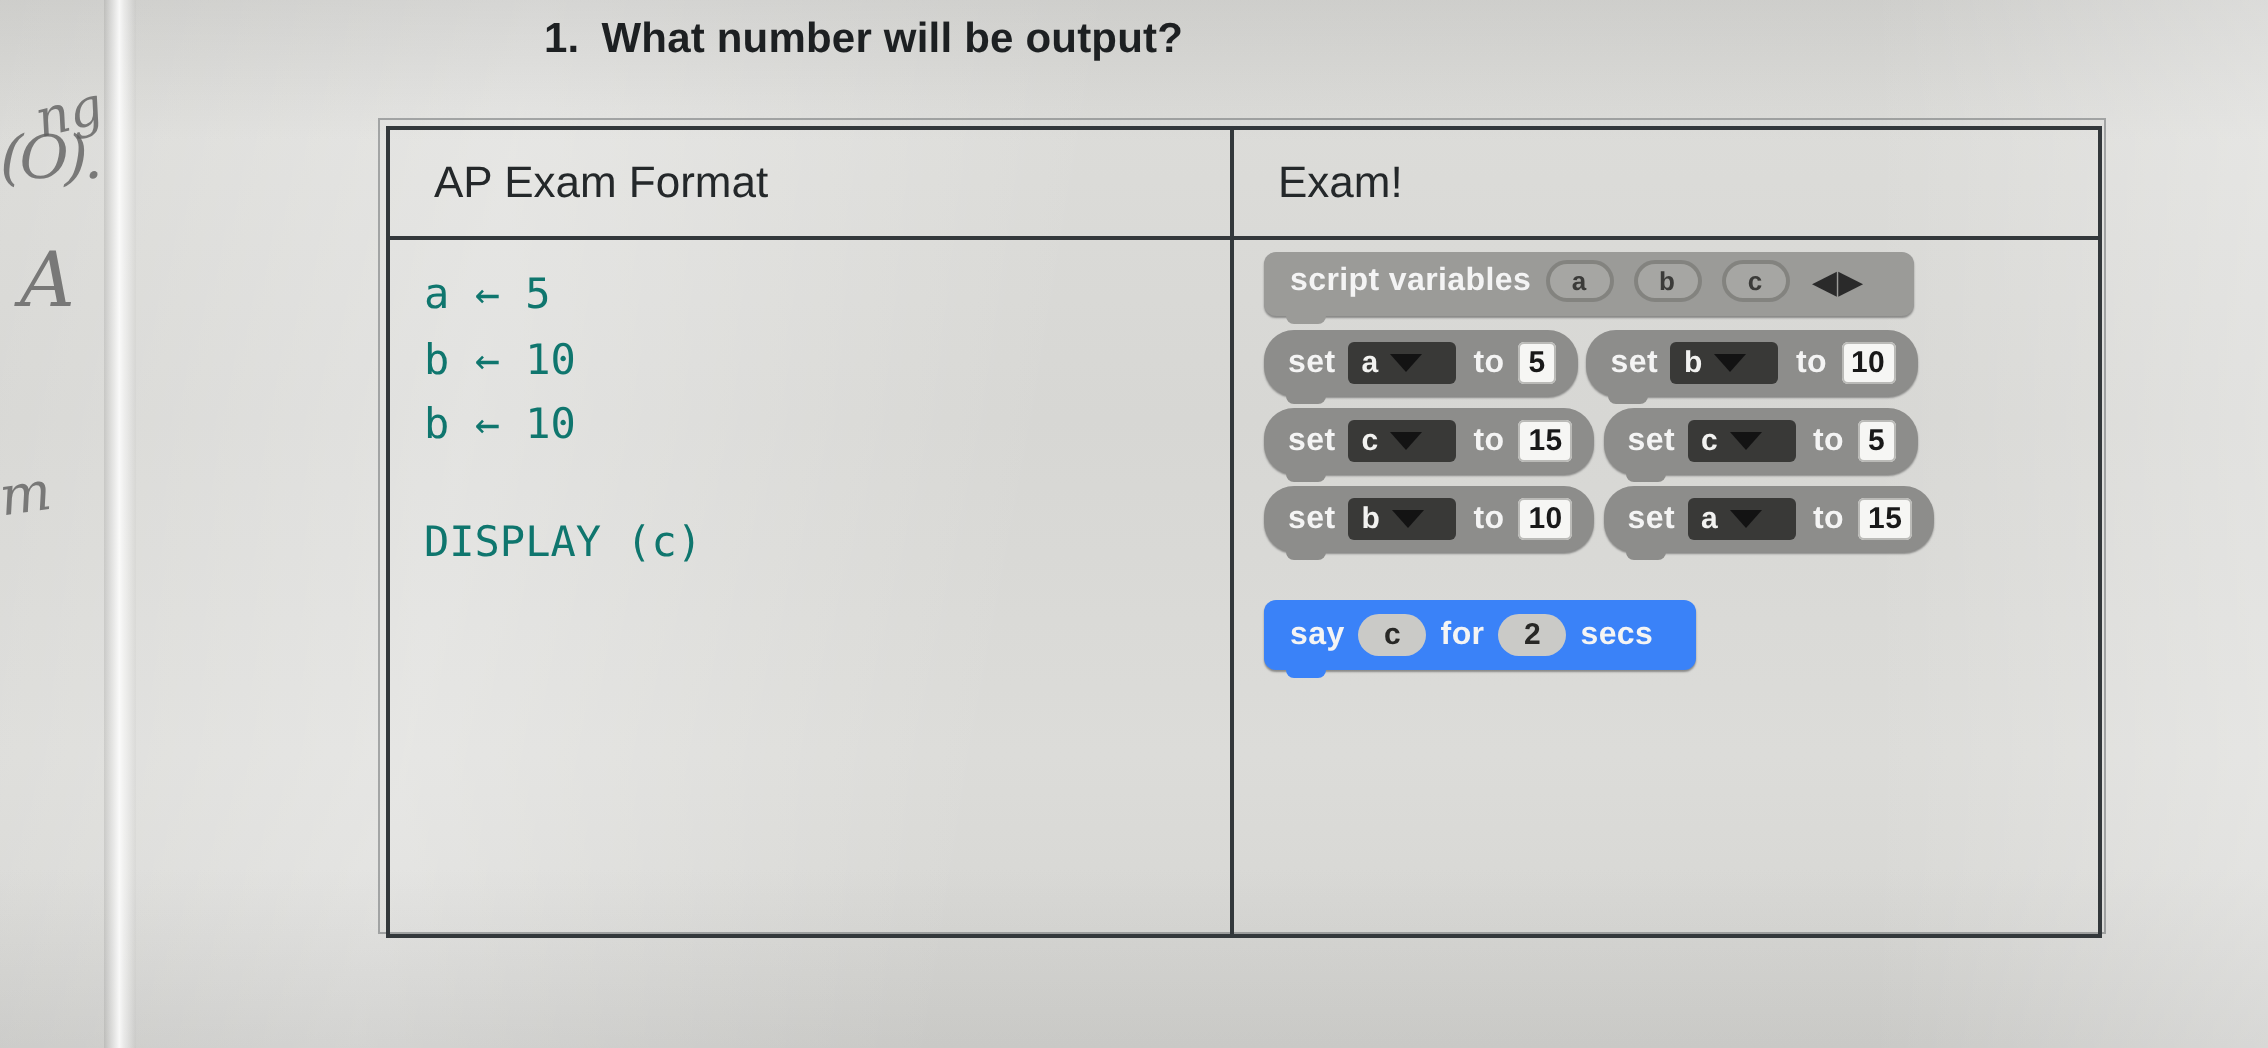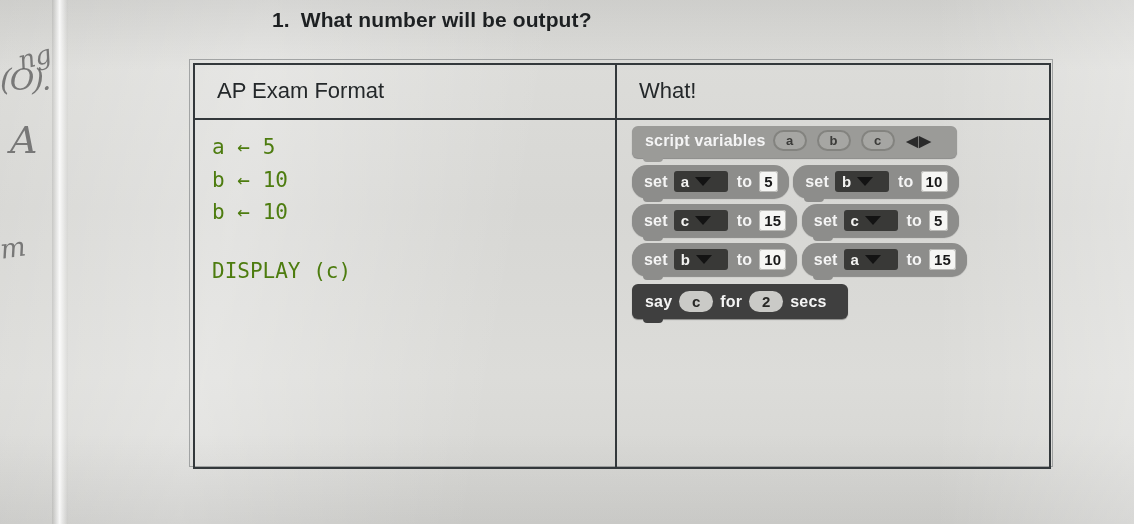--- a/index.html
+++ b/index.html
@@ -117,21 +117,21 @@
   }
 
   
   #pseudocode {
     position: absolute;
     left: 17px;
     top: 11px;
     font-family: "DejaVu Sans Mono", monospace;
     font-size: 21px;
     line-height: 32.5px;
-    color: #4d7c0f;
+    color: #0f766e;
   }
   #pseudocode .line { white-space: pre; }
   #pseudocode .blank { height: 26px; }
   #pseudocode .arrow { letter-spacing: 0px; }
 
   
   #blocks {
     position: absolute;
     left: 15px;
     top: 6px;
@@ -167,23 +167,23 @@
     box-sizing: border-box;
     margin-bottom: 7px;
   }
   .blk-set {
     background: #8d8d8b;
     padding: 6px 11px 6px 12px;
     margin-bottom: 6px;
     border-radius: 15px;
   }
   .blk-say {
-    background: #404040;
+    background: #3b82f6;
     padding: 7px 14px 7px 13px;
-    margin-top: 2px;
+    margin-top: 18px;
   }
 
   .blk-label { margin-right: 7px; }
   .blk-label-tight { margin-right: 6px; }
   .blk-label-mid { margin: 0 7px; }
 
   
   .var-oval {
     display: inline-flex;
     align-items: center;
@@ -290,21 +290,21 @@
 
 <div id="table-wrap">
   <div id="table-outer"></div>
   <div id="table">
 
     <div class="trow" id="header-row">
       <div class="cell-left">
         <div class="header-text">AP Exam Format</div>
       </div>
       <div class="cell-right">
-        <div class="header-text">What!</div>
+        <div class="header-text">Exam!</div>
       </div>
     </div>
 
     <div class="trow" id="body-row">
 
       <div class="cell-left">
         <div id="pseudocode">
 
           <div class="line"><span>a</span> <span class="arrow">←</span> <span>5</span></div>
 

